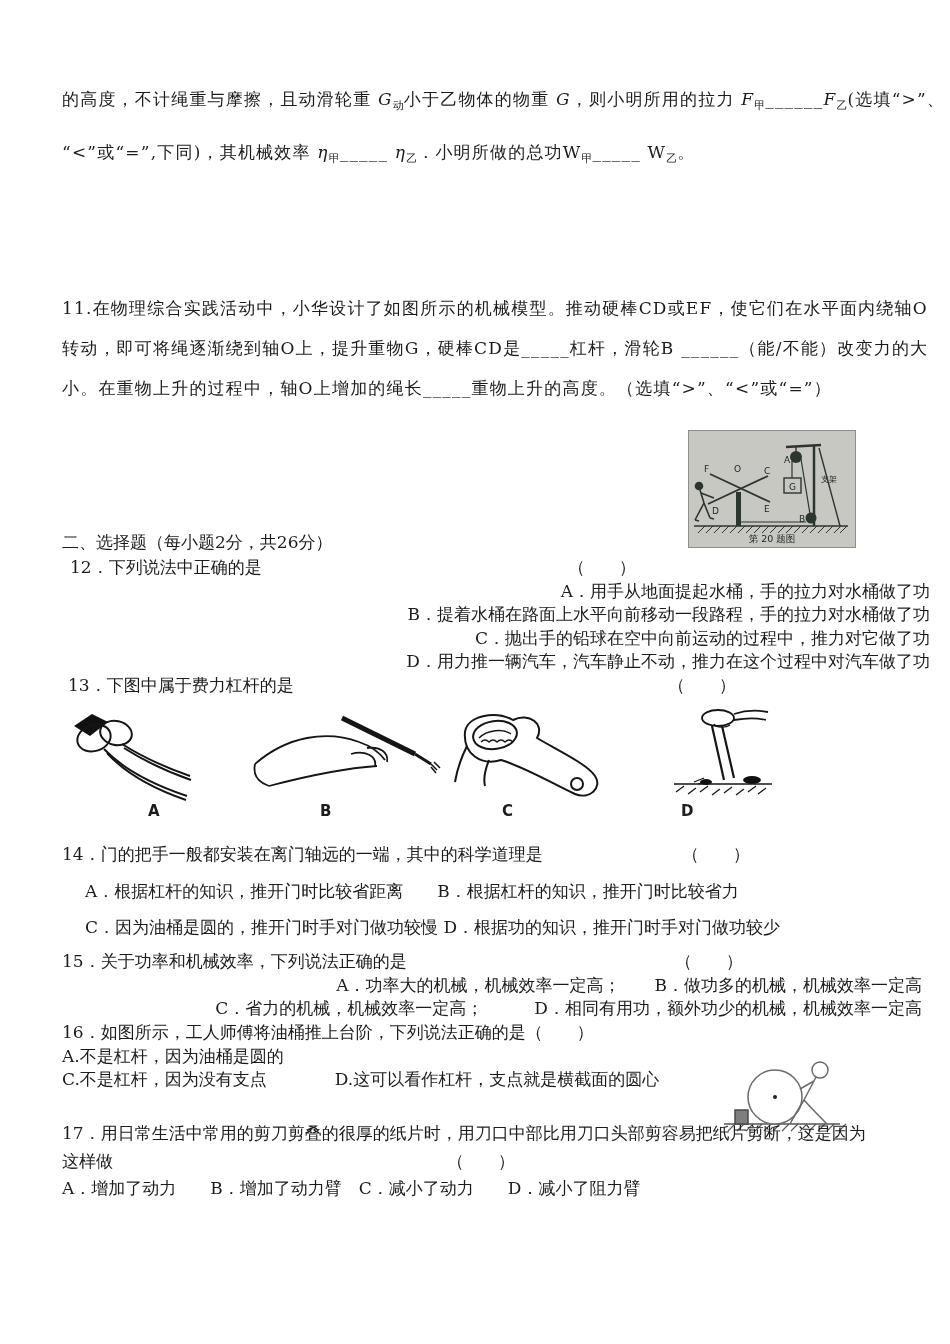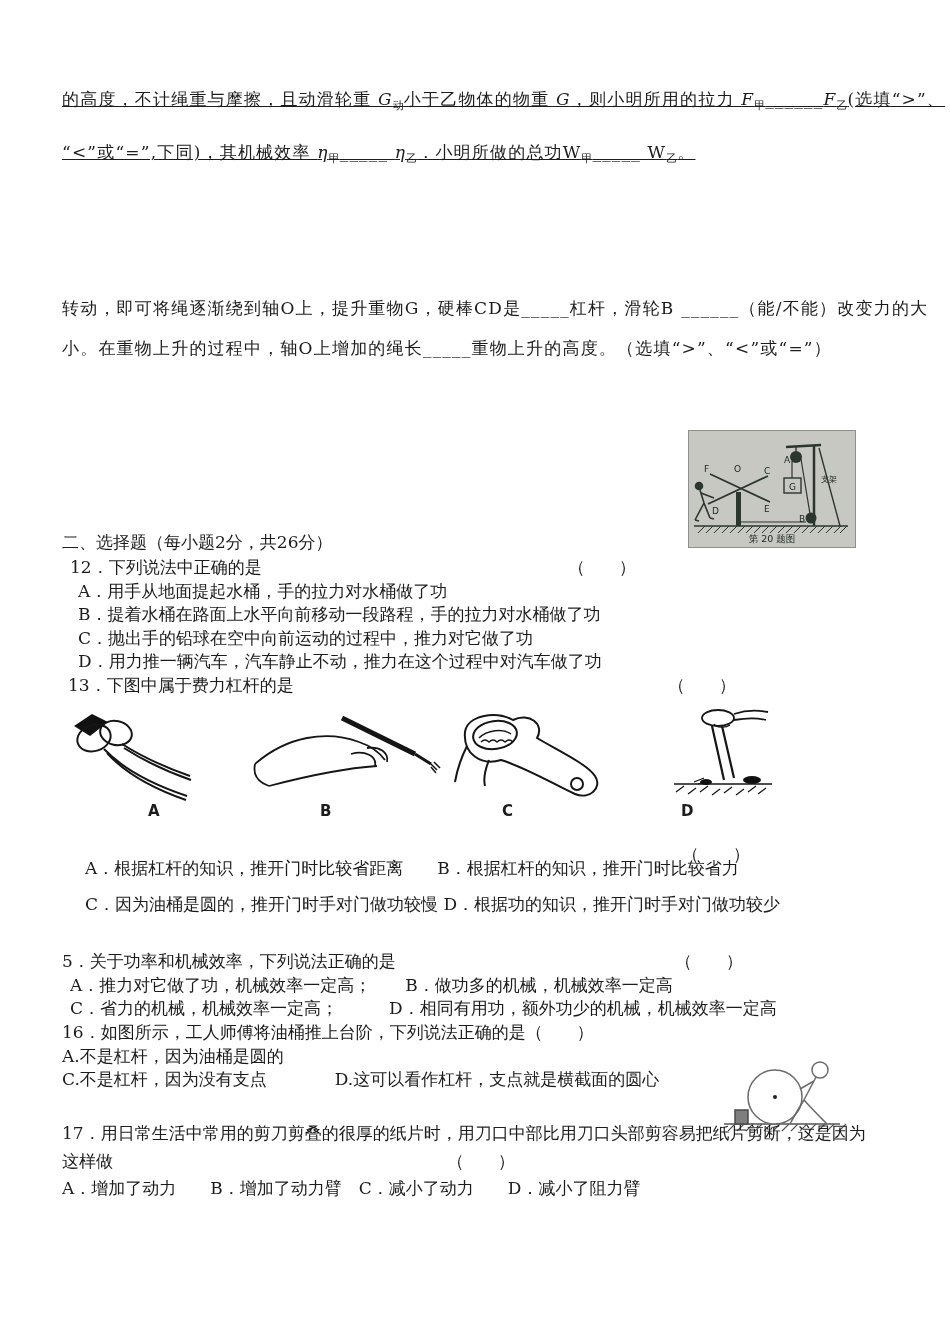--- a/index.html
+++ b/index.html
@@ -16,32 +16,33 @@
   .lh23{line-height:23.5px;}
   .lh27{line-height:27.5px;}
   sub.ss{font-size:11px;letter-spacing:0;}
   i{font-style:italic;font-family:"DejaVu Serif",serif;}
   .stem{position:relative;}
   .paren{position:absolute;top:0;}
   .bold{font-weight:normal;}
   .figphoto{background:#c8c8c3;box-shadow:0 0 0 1px #8f8f89 inset;}
   .figlabel{position:absolute;font-family:"DejaVu Sans","Liberation Sans",sans-serif;font-weight:bold;font-size:15px;}
   svg text{font-family:"DejaVu Sans","Liberation Sans",sans-serif;}
-  .indent8{padding-left:8px;}
+  .indent8{padding-left:8px;text-align:right;}
   .indent23{padding-left:23px;}
 </style>
 </head>
 <body>
 
-<div class="abs para lh46" style="left:62px;top:76px;width:840px;text-decoration:underline;">
+<div class="abs para lh46" style="left:62px;top:76px;width:840px;">
   <div class="line">的高度，不计绳重与摩擦，且动滑轮重 <i>G</i><sub class="ss">动</sub>小于乙物体的物重 <i>G</i>，则小明所用的拉力 <i>F</i><sub class="ss">甲</sub>______<i>F</i><sub class="ss">乙</sub>(选填“&gt;”、</div>
   <div class="line">“&lt;”或“=”,下同)，其机械效率 <i>η</i><sub class="ss">甲</sub>_____ <i>η</i><sub class="ss">乙</sub>．小明所做的总功W<sub class="ss">甲</sub>_____ W<sub class="ss">乙</sub>。</div>
 </div>
 
 <div class="abs para lh40" style="left:62px;top:288px;width:850px;">
+  <div class="line">11.在物理综合实践活动中，小华设计了如图所示的机械模型。推动硬棒CD或EF，使它们在水平面内绕轴O</div>
   <div class="line">转动，即可将绳逐渐绕到轴O上，提升重物G，硬棒CD是_____杠杆，滑轮B ______（能/不能）改变力的大</div>
   <div class="line">小。在重物上升的过程中，轴O上增加的绳长_____重物上升的高度。（选填“&gt;”、“&lt;”或“=”）</div>
 </div>
 
 <div class="abs figphoto" style="left:688px;top:430px;width:168px;height:118px;">
   <svg width="168" height="118" viewBox="0 0 168 118">
 
     <line x1="6" y1="96" x2="160" y2="96" stroke="#2b362e" stroke-width="1.6"></line>
     <path d="M10 103 l7 -7 M18 103 l7 -7 M26 103 l7 -7 M34 103 l7 -7 M42 103 l7 -7 M50 103 l7 -7 M58 103 l7 -7 M66 103 l7 -7 M74 103 l7 -7 M82 103 l7 -7 M90 103 l7 -7 M98 103 l7 -7 M106 103 l7 -7 M114 103 l7 -7 M122 103 l7 -7 M130 103 l7 -7 M138 103 l7 -7 M146 103 l7 -7 M152 103 l7 -7" stroke="#2b362e" stroke-width="1"></path>
 
@@ -160,32 +161,33 @@
     </g>
   </svg>
   <span class="figlabel" style="left:86px;top:104px;">A</span>
   <span class="figlabel" style="left:258px;top:104px;">B</span>
   <span class="figlabel" style="left:440px;top:104px;">C</span>
   <span class="figlabel" style="left:619px;top:104px;">D</span>
 </div>
 
 <div class="abs" style="left:62px;top:843px;width:860px;">
   <div class="stem line">
+    <span>14．门的把手一般都安装在离门轴远的一端，其中的科学道理是</span>
     <span class="paren" style="left:620px;">（　　）</span>
   </div>
   <div class="line indent23" style="margin-top:14px;">A．根据杠杆的知识，推开门时比较省距离　　B．根据杠杆的知识，推开门时比较省力</div>
   <div class="line indent23" style="margin-top:13px;">C．因为油桶是圆的，推开门时手对门做功较慢 D．根据功的知识，推开门时手对门做功较少</div>
 </div>
 
 <div class="abs lh23" style="left:62px;top:950px;width:860px;">
   <div class="stem line">
-    <span>5．关于功率和机械效率，下列说法正确的是</span>
+    <span>15．关于功率和机械效率，下列说法正确的是</span>
     <span class="paren" style="left:613px;">（　　）</span>
   </div>
-  <div class="line indent8">A．推力对它做了功，机械效率一定高；　　B．做功多的机械，机械效率一定高</div>
+  <div class="line indent8">A．功率大的机械，机械效率一定高；　　B．做功多的机械，机械效率一定高</div>
   <div class="line indent8">C．省力的机械，机械效率一定高；　　　D．相同有用功，额外功少的机械，机械效率一定高</div>
 </div>
 
 <div class="abs lh23" style="left:62px;top:1021px;width:860px;">
   <div class="line">16．如图所示，工人师傅将油桶推上台阶，下列说法正确的是（　　）</div>
   <div class="line">A.不是杠杆，因为油桶是圆的</div>
   <div class="line">C.不是杠杆，因为没有支点　　　　D.这可以看作杠杆，支点就是横截面的圆心</div>
 </div>
 
 <svg class="abs" style="left:720px;top:1050px;" width="130" height="92" viewBox="0 0 130 92">

